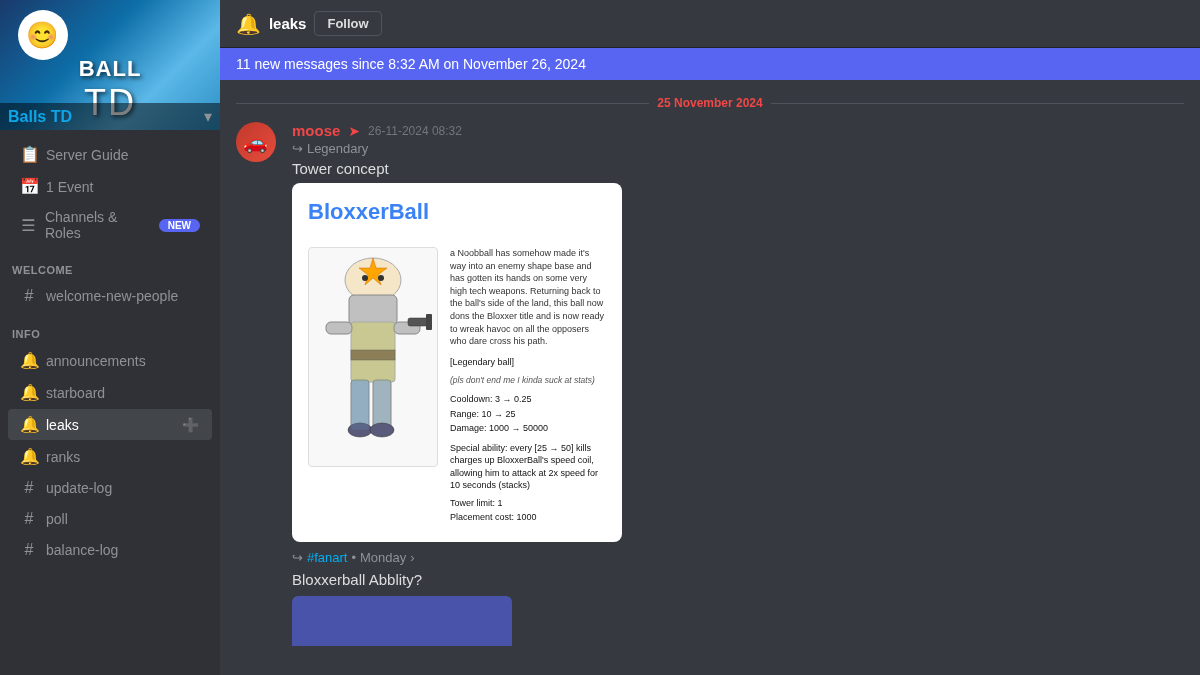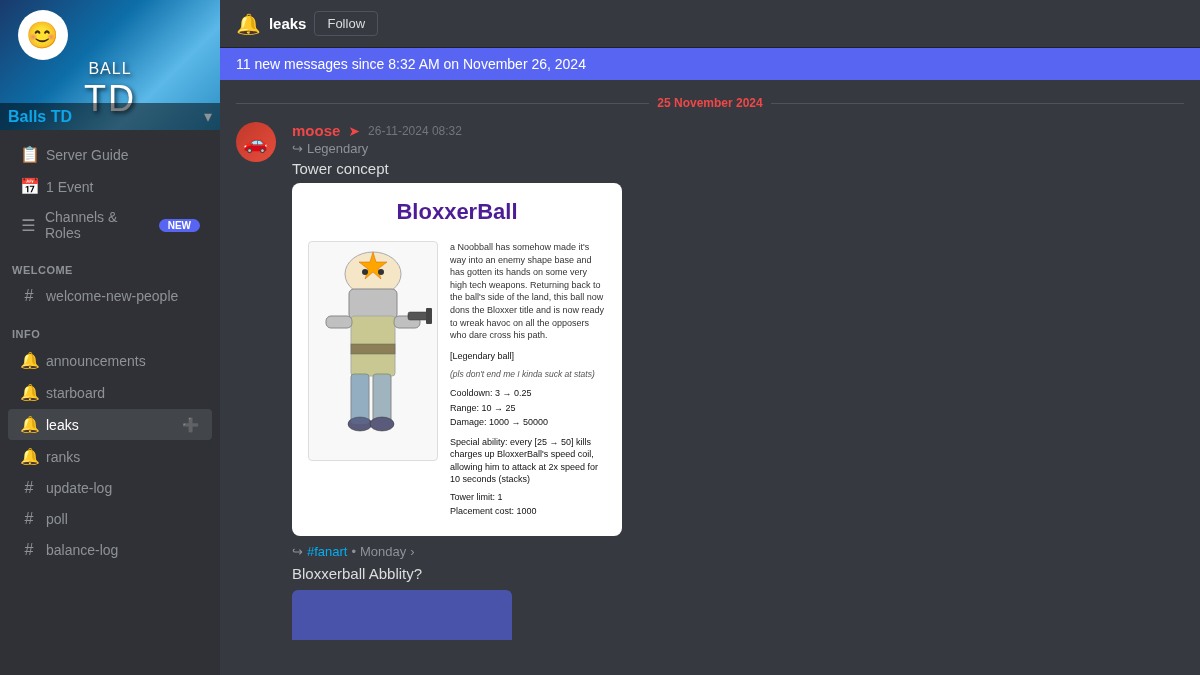--- a/index.html
+++ b/index.html
@@ -163,21 +163,21 @@
     }
 
     .follow-button {
       background: transparent;
       border: 1px solid #4f545c;
       color: #dcddde;
       padding: 4px 12px;
       border-radius: 4px;
       font-size: 13px;
       cursor: pointer;
-      font-weight: 400;
+      font-weight: 700;
     }
 
     
     .new-messages-banner {
       background: #5865f2;
       color: white;
       padding: 8px 16px;
       font-size: 14px;
       font-weight: 500;
       flex-shrink: 0;
@@ -280,23 +280,22 @@
       border-radius: 8px;
       padding: 16px;
       max-width: 330px;
       color: #000;
       margin-bottom: 8px;
     }
 
     .image-card-title {
       font-size: 22px;
       font-weight: 900;
-      text-align: center;
-      margin-bottom: 16px;
-      color: #4c1d95;
+      margin-bottom: 22px;
+      color: #3b82f6;
     }
 
     .image-card-body {
       display: flex;
       gap: 12px;
     }
 
     .image-card-drawing {
       width: 130px;
       flex-shrink: 0;
@@ -396,21 +395,21 @@
 <body>
 
 <div class="sidebar">
 
   <div class="server-header">
     <div class="server-logo">
       <div class="server-logo-ball">
         <span>😊</span>
       </div>
       <div style="margin-top:50px; text-align:center;">
-        <div style="font-size:16px; font-weight:400; color:white; letter-spacing:1px; text-shadow:2px 2px 4px rgba(0,0,0,0.7);">BALL</div>
+        <div style="font-size:22px; font-weight:700; color:white; letter-spacing:1px; text-shadow:2px 2px 4px rgba(0,0,0,0.7);">BALL</div>
         <div style="font-size:36px; font-weight:400; color:white; letter-spacing:2px; text-shadow:2px 2px 4px rgba(0,0,0,0.7);">TD</div>
       </div>
     </div>
     <div class="server-name-bar">
       <span class="server-name-text">Balls TD</span>
       <span style="color:#8e9297; font-size:16px;">▾</span>
     </div>
   </div>
 
   <div class="sidebar-nav">

